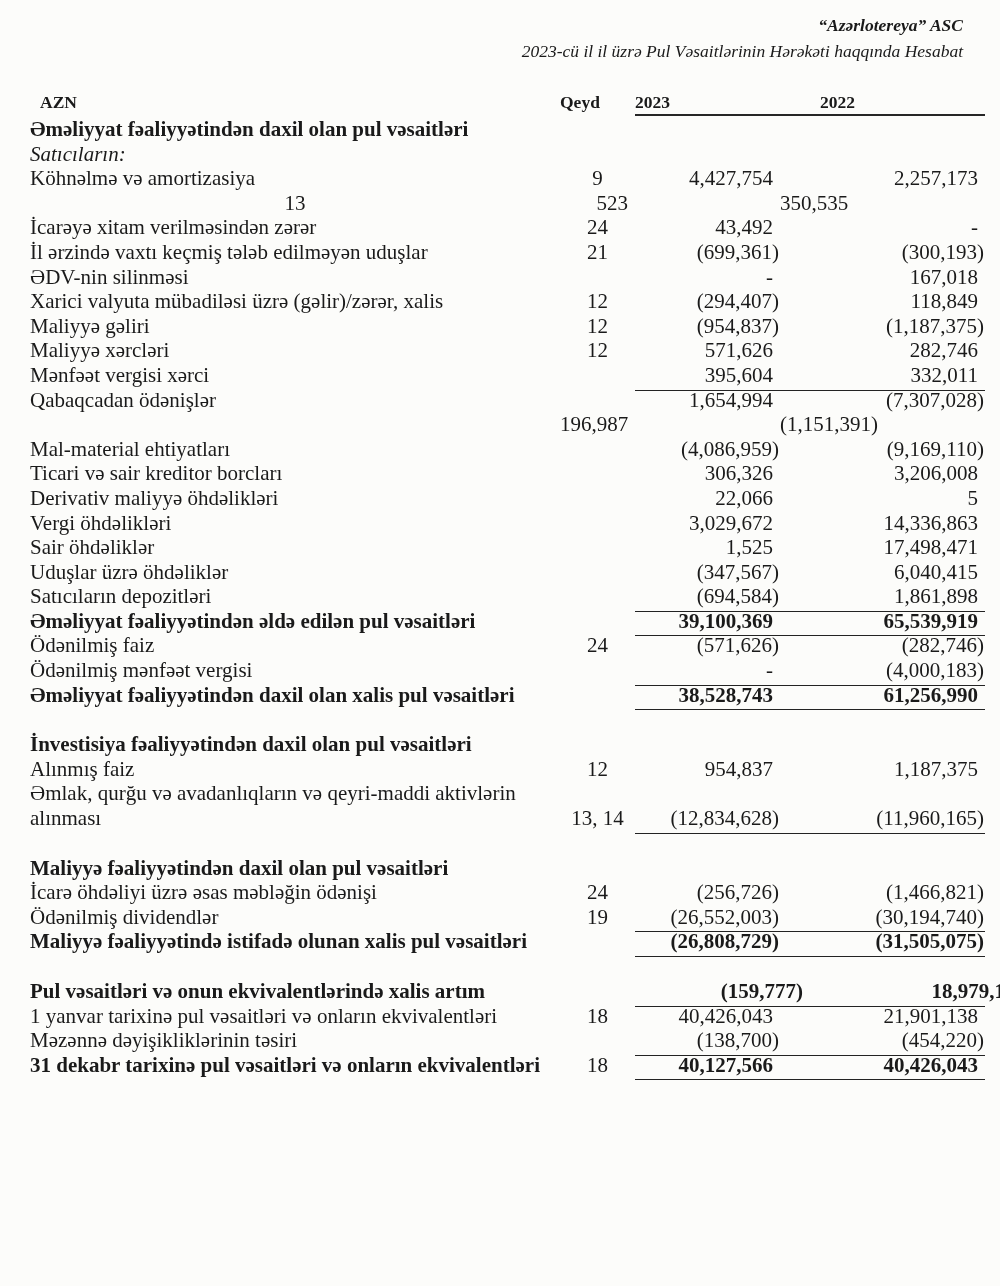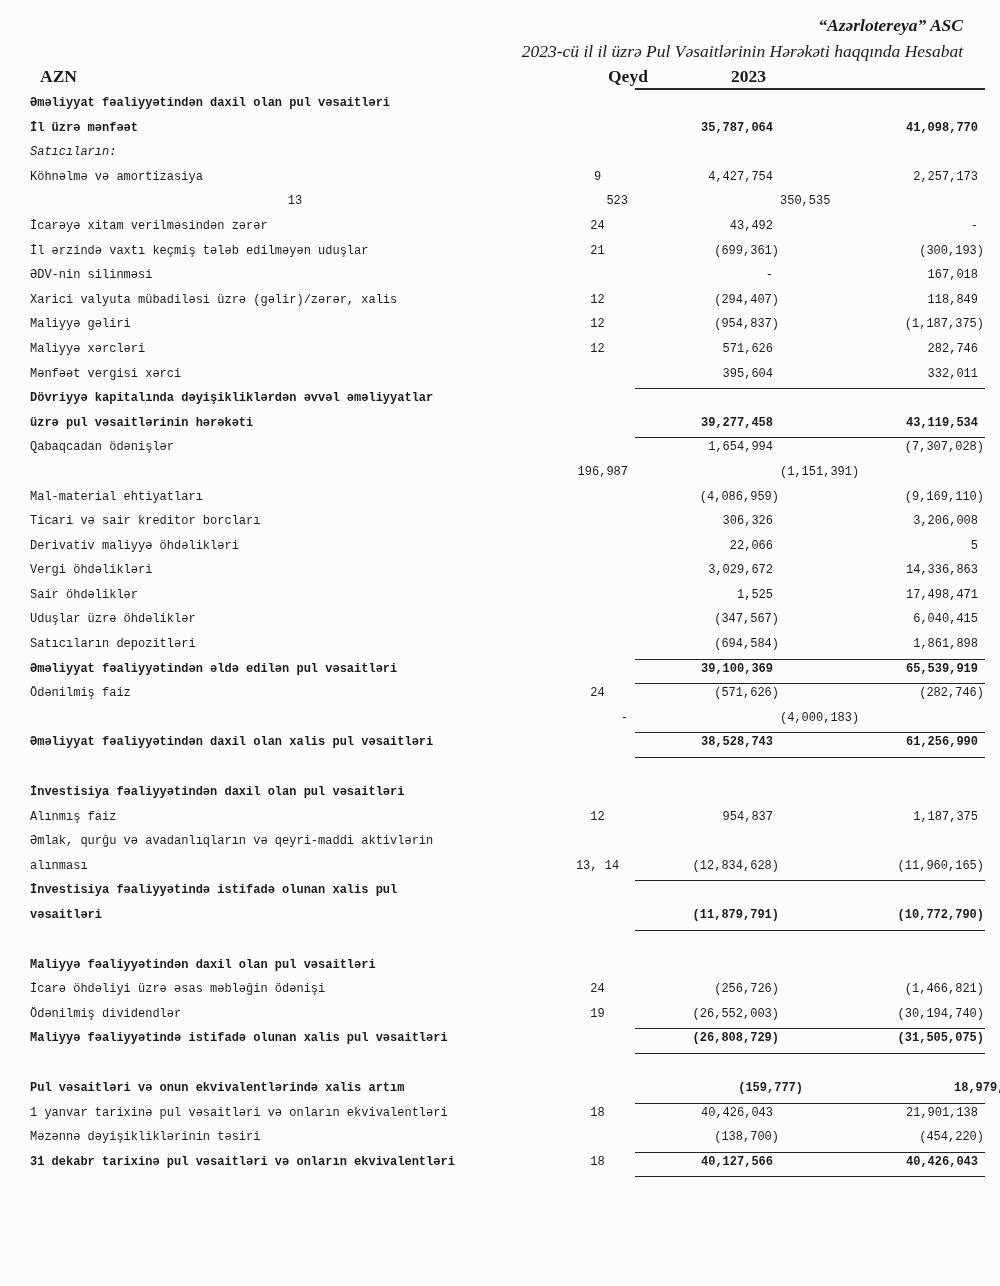--- a/index.html
+++ b/index.html
@@ -32,43 +32,42 @@
 
   
   .tgrid {
     display: grid;
     grid-template-columns: 530px 75px 145px 40px 165px;
     align-items: end;
   }
 
   
   .colhead {
+    margin-top: 26px;
     position: relative;
     font-weight: bold;
     font-size: 17.5px;
     line-height: 24px;
-    gap: 48px;
   }
   .colhead .currency { padding-left: 10px; }
   .colhead::after {
     content: "";
     position: absolute;
     left: 605px;
     right: 0;
     bottom: -2px;
     border-bottom: 2px solid #262626;
   }
 
   
   .tbody { margin-top: 3px; }
   .trow {
     position: relative;
-    font-size: 12px;
+    font-size: 21px;
     line-height: 24.6px;
-    font-family: Liberation Mono, monospace;
   }
   .trow.gap { margin-top: 25px; gap: 12px; }
   .trow.rule::after {
     content: "";
     position: absolute;
     left: 605px;
     right: 0;
     bottom: -3px;
     border-bottom: 1.8px solid #232323;
   }
@@ -98,27 +97,20 @@
   </div>
 
   <div class="tbody">
       <div class="tgrid trow b">
       <div class="label">Əməliyyat fəaliyyətindən daxil olan pul vəsaitləri</div>
       <div class="note"></div>
       <div class="val v23"><span></span></div>
       <div class="colgap"></div>
       <div class="val v22"><span></span></div>
     </div>
-      <div class="tgrid trow b">
-      <div class="label">İl üzrə mənfəət</div>
-      <div class="note"></div>
-      <div class="val v23"><span>35,787,064</span></div>
-      <div class="colgap"></div>
-      <div class="val v22"><span>41,098,770</span></div>
-    </div>
       <div class="tgrid trow i">
       <div class="label">Satıcıların:</div>
       <div class="note"></div>
       <div class="val v23"><span></span></div>
       <div class="colgap"></div>
       <div class="val v22"><span></span></div>
     </div>
       <div class="tgrid trow">
       <div class="label">Köhnəlmə və amortizasiya</div>
       <div class="note">9</div>
@@ -174,27 +166,20 @@
       <div class="colgap"></div>
       <div class="val v22"><span>282,746</span></div>
     </div>
       <div class="tgrid trow rule">
       <div class="label">Mənfəət vergisi xərci</div>
       <div class="note"></div>
       <div class="val v23"><span>395,604</span></div>
       <div class="colgap"></div>
       <div class="val v22"><span>332,011</span></div>
     </div>
-      <div class="tgrid trow b rule">
-      <div class="label">Dövriyyə kapitalında dəyişikliklərdən əvvəl əməliyyatlar<br>üzrə pul vəsaitlərinin hərəkəti</div>
-      <div class="note"></div>
-      <div class="val v23"><span>39,277,458</span></div>
-      <div class="colgap"></div>
-      <div class="val v22"><span>43,119,534</span></div>
-    </div>
       <div class="tgrid trow">
       <div class="label">Qabaqcadan ödənişlər</div>
       <div class="note"></div>
       <div class="val v23"><span>1,654,994</span></div>
       <div class="colgap"></div>
       <div class="val v22"><span class="paren">(7,307,028)</span></div>
     </div>
       <div class="tgrid trow">
       <div class="note"></div>
       <div class="val v23"><span>196,987</span></div>
@@ -258,20 +243,21 @@
       <div class="val v22"><span>65,539,919</span></div>
     </div>
       <div class="tgrid trow">
       <div class="label">Ödənilmiş faiz</div>
       <div class="note">24</div>
       <div class="val v23"><span class="paren">(571,626)</span></div>
       <div class="colgap"></div>
       <div class="val v22"><span class="paren">(282,746)</span></div>
     </div>
       <div class="tgrid trow rule">
+      <div class="label">Ödənilmiş mənfəət vergisi</div>
       <div class="note"></div>
       <div class="val v23"><span>-</span></div>
       <div class="colgap"></div>
       <div class="val v22"><span class="paren">(4,000,183)</span></div>
     </div>
       <div class="tgrid trow b rule">
       <div class="label">Əməliyyat fəaliyyətindən daxil olan xalis pul vəsaitləri</div>
       <div class="note"></div>
       <div class="val v23"><span>38,528,743</span></div>
       <div class="colgap"></div>
@@ -290,27 +276,20 @@
       <div class="val v23"><span>954,837</span></div>
       <div class="colgap"></div>
       <div class="val v22"><span>1,187,375</span></div>
     </div>
       <div class="tgrid trow rule">
       <div class="label">Əmlak, qurğu və avadanlıqların və qeyri-maddi aktivlərin<br>alınması</div>
       <div class="note">13, 14</div>
       <div class="val v23"><span class="paren">(12,834,628)</span></div>
       <div class="colgap"></div>
       <div class="val v22"><span class="paren">(11,960,165)</span></div>
-    </div>
-      <div class="tgrid trow b rule">
-      <div class="label">İnvestisiya fəaliyyətində istifadə olunan xalis pul<br>vəsaitləri</div>
-      <div class="note"></div>
-      <div class="val v23"><span class="paren">(11,879,791)</span></div>
-      <div class="colgap"></div>
-      <div class="val v22"><span class="paren">(10,772,790)</span></div>
     </div>
       <div class="tgrid trow b gap">
       <div class="label">Maliyyə fəaliyyətindən daxil olan pul vəsaitləri</div>
       <div class="note"></div>
       <div class="val v23"><span></span></div>
       <div class="colgap"></div>
       <div class="val v22"><span></span></div>
     </div>
       <div class="tgrid trow">
       <div class="label">İcarə öhdəliyi üzrə əsas məbləğin ödənişi</div>

